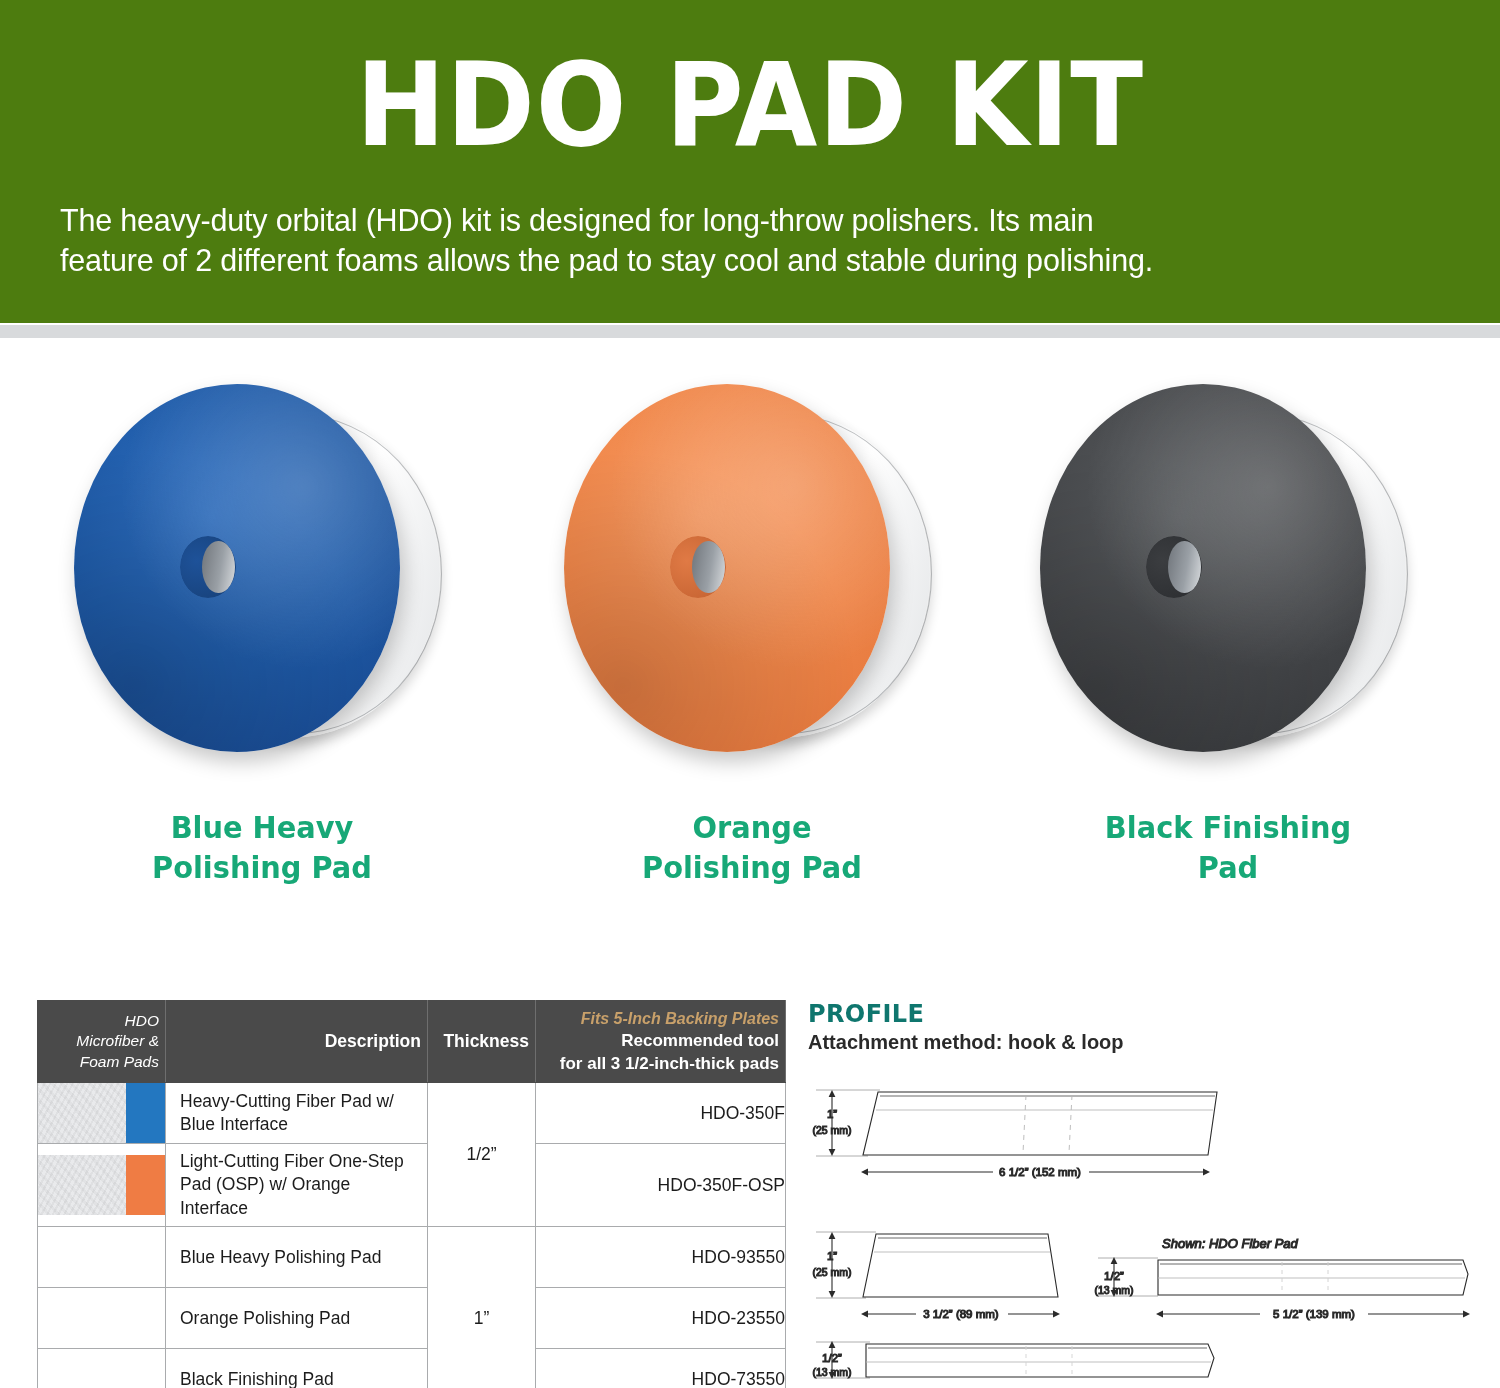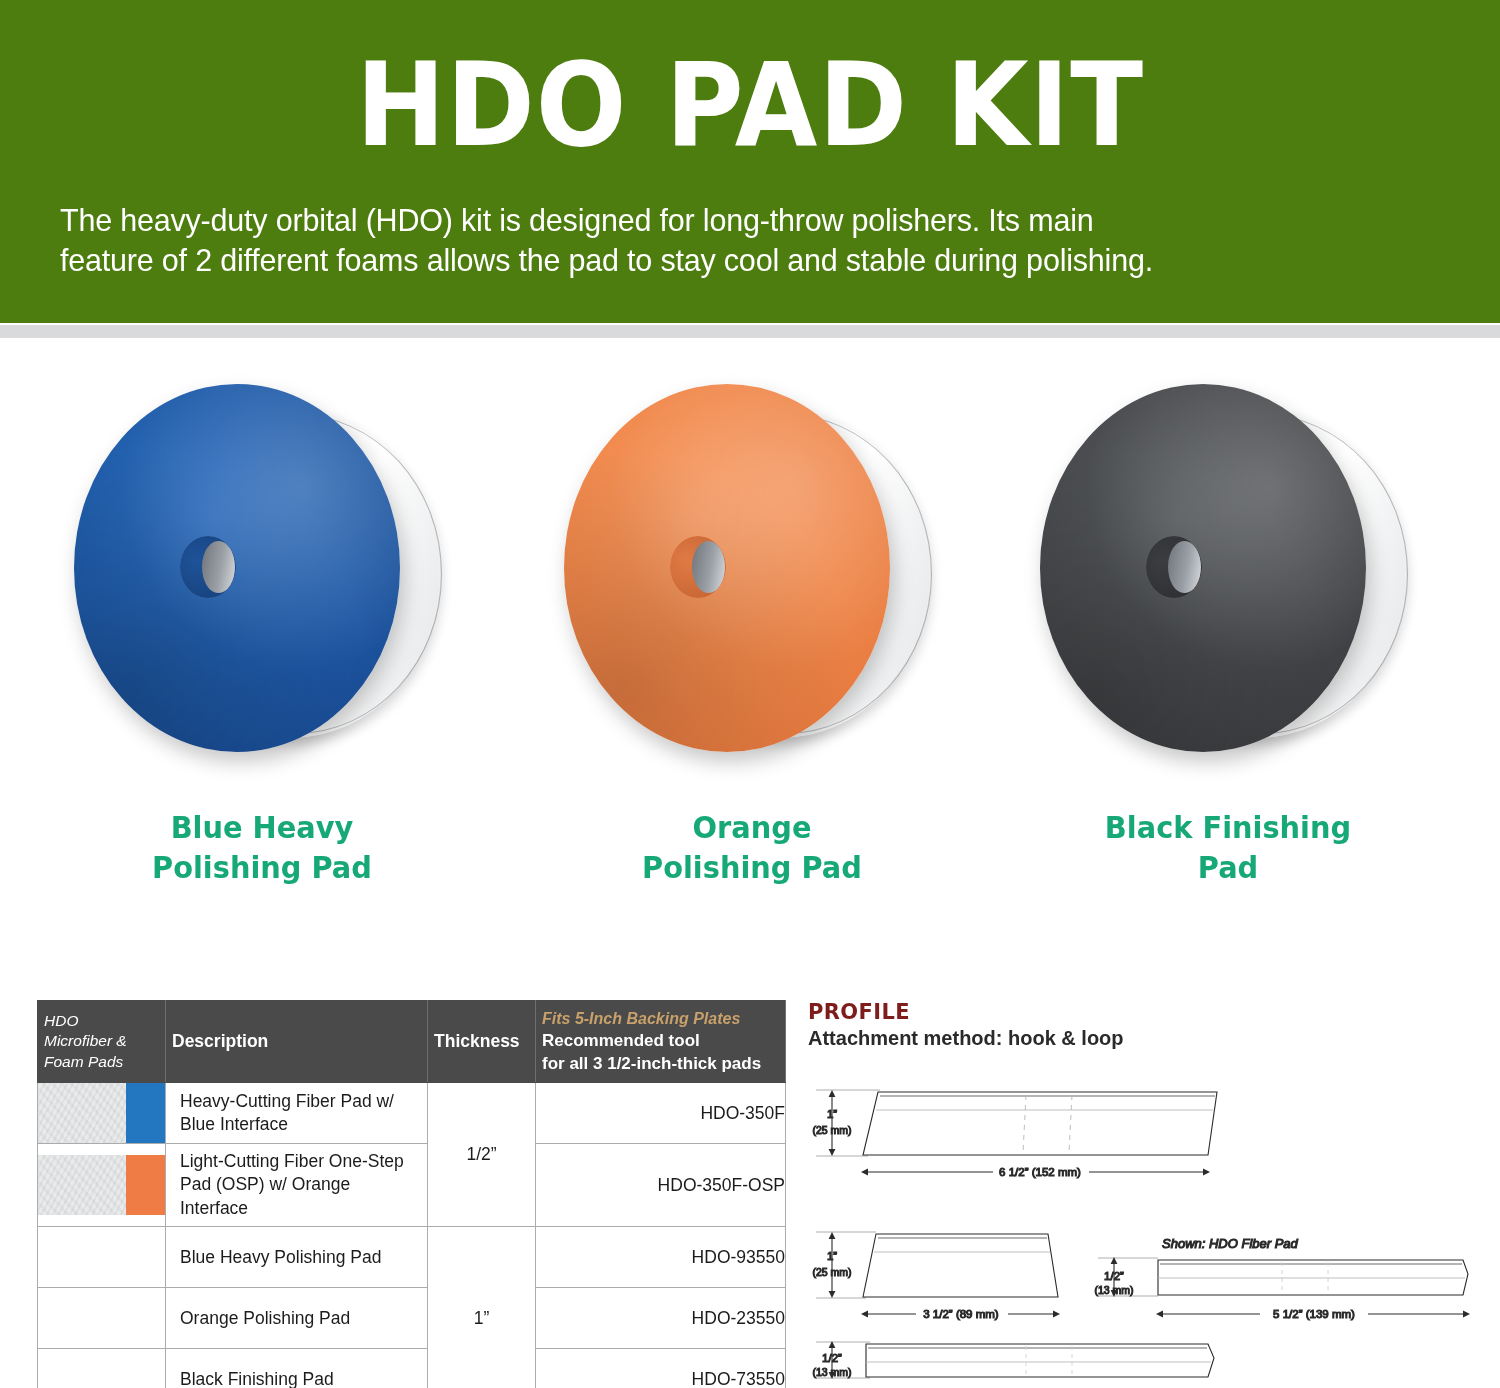--- a/index.html
+++ b/index.html
@@ -165,21 +165,21 @@
     border: 1px solid #a9abad;
     vertical-align: middle;
   }
   .spec-table thead th {
     background: #4a4a4a;
     color: #ffffff;
     border: 1px solid #4a4a4a;
     border-right: 1px solid #6e6e6e;
     padding: 8px 6px;
     height: 82px;
-    text-align: left;
+    text-align: right;
     margin-top: 46px;
   }
   .th-swatch {
     font-style: italic;
     font-weight: 400;
     font-size: 15.5px;
     line-height: 1.30;
   }
   .th-desc, .th-thick {
     font-weight: 700;
@@ -242,22 +242,22 @@
 
   
   .profile {
     position: absolute;
     left: 808px; top: 1000px;
     width: 680px; height: 388px;
   }
   .profile-title {
     font-family: "DejaVu Sans", sans-serif;
     font-weight: 700;
-    font-size: 21px;
-    color: #7f1d1d;
+    font-size: 24px;
+    color: #0f766e;
     letter-spacing: 0.4px;
   }
   .profile-sub {
     margin-top: 3px;
     font-size: 20px;
     color: #2a2a2a;
     font-weight: 700;
   }
   .profile-svg {
     position: absolute;

